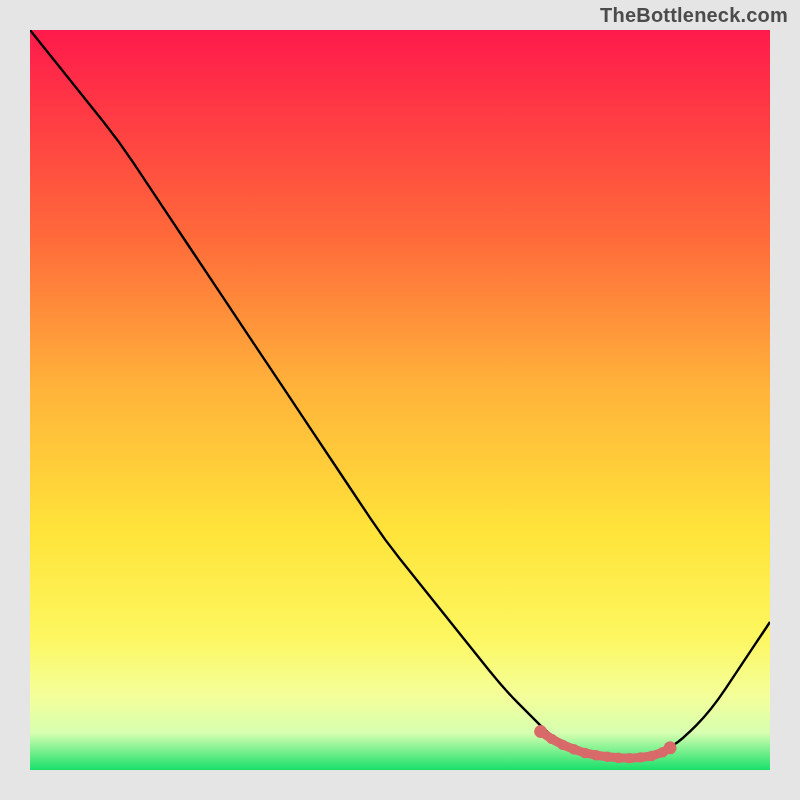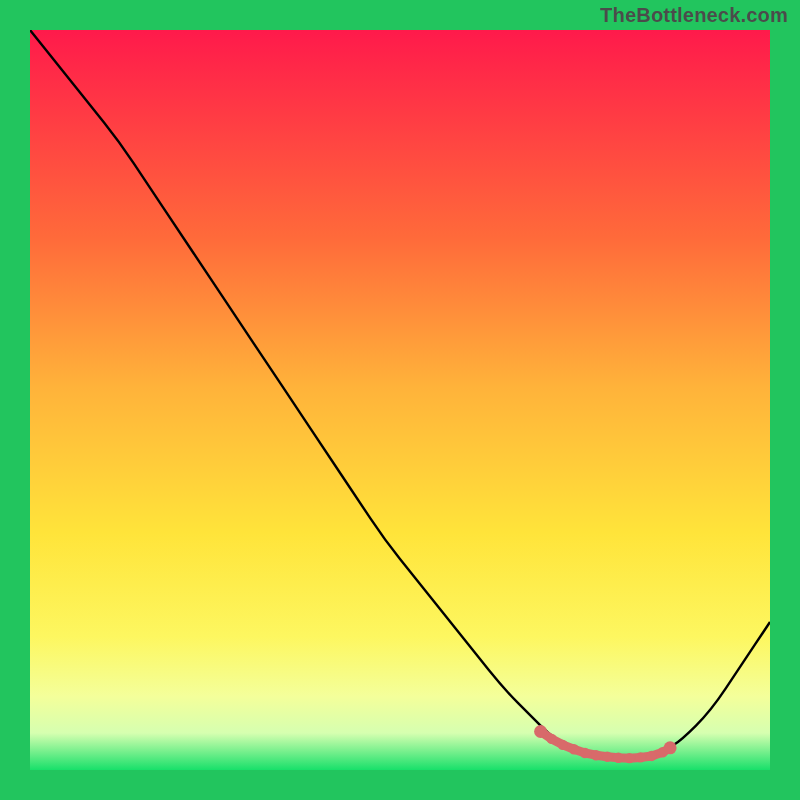--- a/index.html
+++ b/index.html
@@ -8,21 +8,21 @@
     width: 800px;
     height: 800px;
     background: #000;
     overflow: hidden;
     font-family: Arial, Helvetica, sans-serif;
   }
   .stage {
     position: relative;
     width: 800px;
     height: 800px;
-    background: #22c55e;
+    background: #e5e5e5;
   }
   .watermark {
     position: absolute;
     top: 4px;
     right: 12px;
     color: #4b4b4b;
     font-size: 20px;
     font-weight: 600;
     letter-spacing: 0.2px;
     user-select: none;

